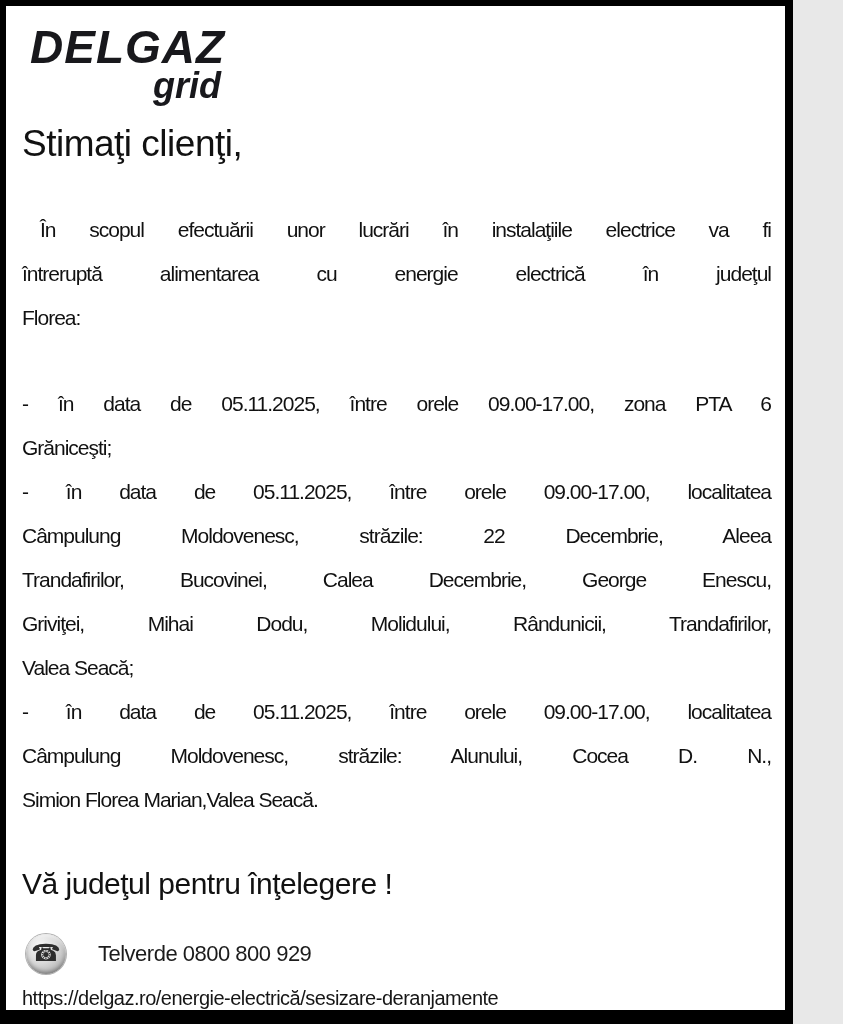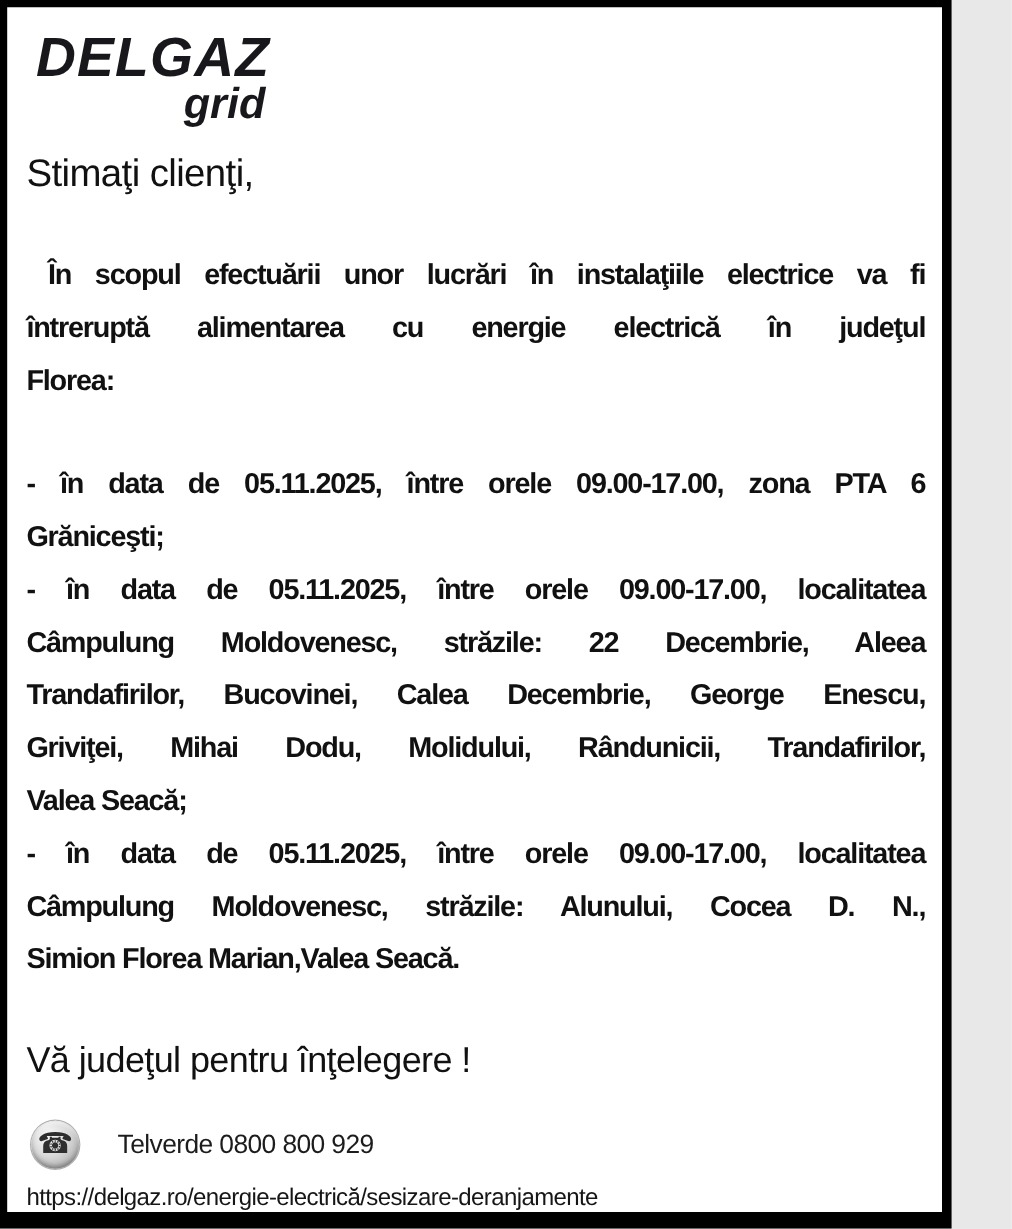--- a/index.html
+++ b/index.html
@@ -39,38 +39,37 @@
     font-weight: bold;
     font-style: italic;
     color: #18181c;
     text-align: right;
     line-height: 1.0;
     margin-top: -2px;
     padding-right: 4px;
   }
   
   .greeting {
-    font-size: 32px;
+    font-size: 37px;
     letter-spacing: -0.5px;
     line-height: 44px;
     margin: 0 0 6px 2px;
   }
   .bodytext {
     margin-left: 2px;
     margin-right: 2px;
   }
   .para { margin: 0; }
   .para.gap { margin-top: 42px; }
   .line {
-    font-size: 24px;
+    font-size: 21px;
     letter-spacing: -1px;
     line-height: 44px;
     text-align: left;
     white-space: normal;
-    font-weight: bold;
   }
   .line.stretch {
     text-align: justify;
     text-align-last: justify;
   }
   .para.indent .line:first-child { text-indent: 18px; }
   .thanks {
     font-size: 30px;
     letter-spacing: -0.5px;
     line-height: 44px;

